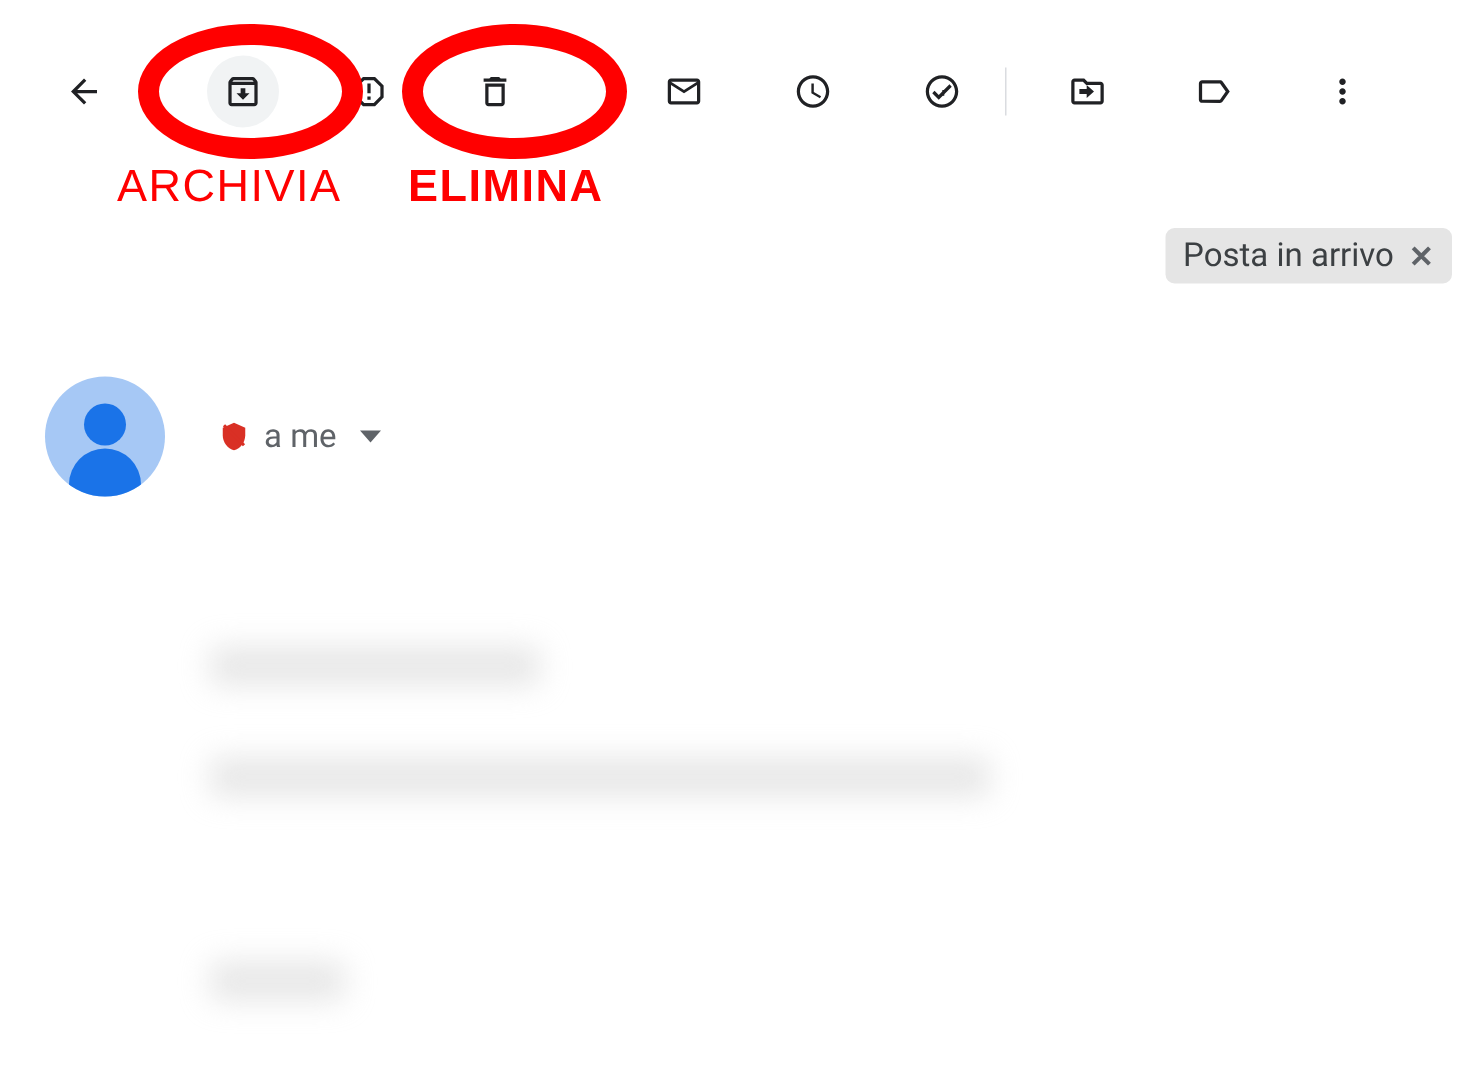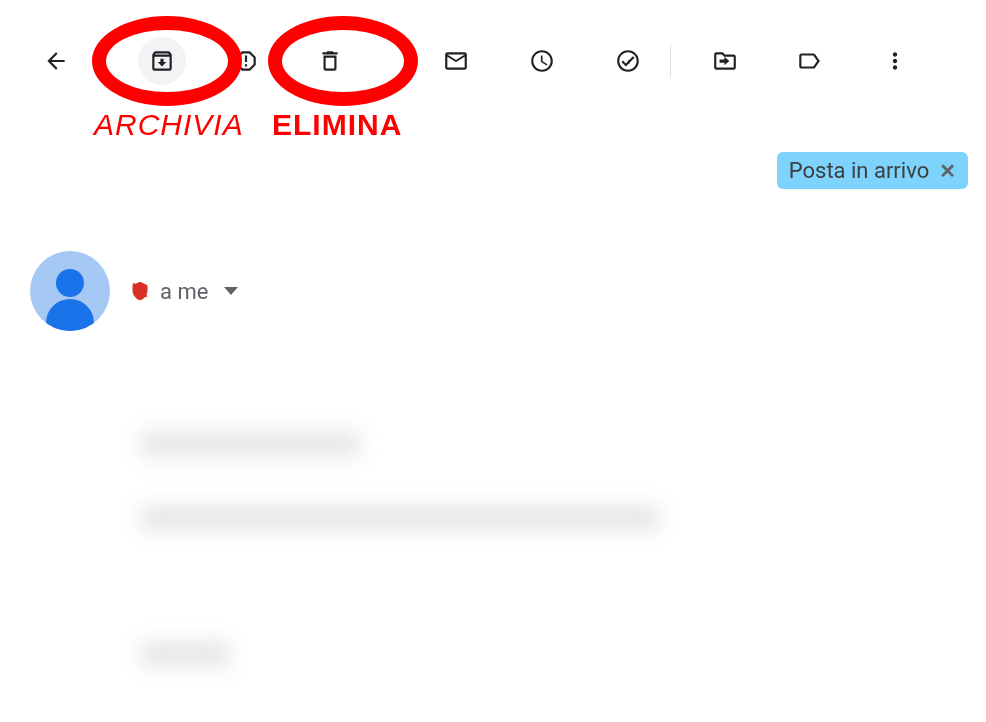--- a/index.html
+++ b/index.html
@@ -66,50 +66,50 @@
       height: 90px;
     }
     .annotation-text {
       position: absolute;
       color: #ff0000;
       font-size: 30px;
       font-weight: 500;
       letter-spacing: 1px;
       font-family: Arial, sans-serif;
     }
-    .label-1 { left: 94px; top: 108px; font-style: italic; }
+    .label-1 { left: 78px; top: 108px; }
     .label-2 { left: 272px; top: 108px; font-weight: bold; }
     .inbox-tag-row {
       display: flex;
       justify-content: flex-end;
       padding: 0 18px;
       margin-top: 62px;
     }
     .inbox-tag {
       display: inline-flex;
       align-items: center;
-      background: #7dd3fc;
+      background: #e5e5e5;
       border-radius: 6px;
       padding: 6px 12px;
       font-size: 22px;
       color: #3c4043;
       gap: 10px;
       cursor: pointer;
     }
     .inbox-tag .close-x {
       font-size: 20px;
       color: #5f6368;
       font-weight: bold;
     }
     .sender-row {
       display: flex;
       align-items: center;
       padding: 0 30px;
       margin-top: 62px;
-      gap: 20px;
+      gap: 36px;
     }
     .avatar {
       width: 80px;
       height: 80px;
       border-radius: 50%;
       background: #a6c8f5;
       position: relative;
       overflow: hidden;
     }
     .avatar-head {

